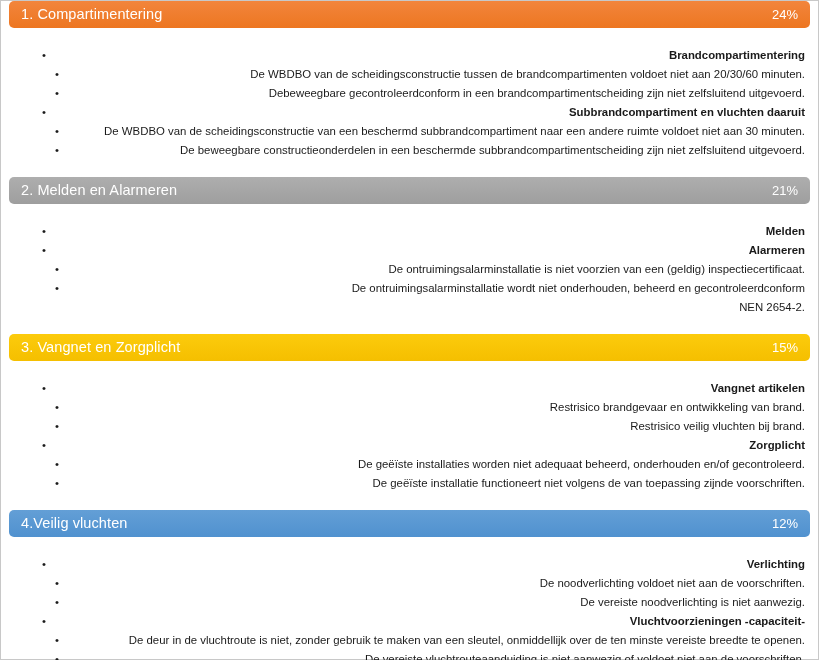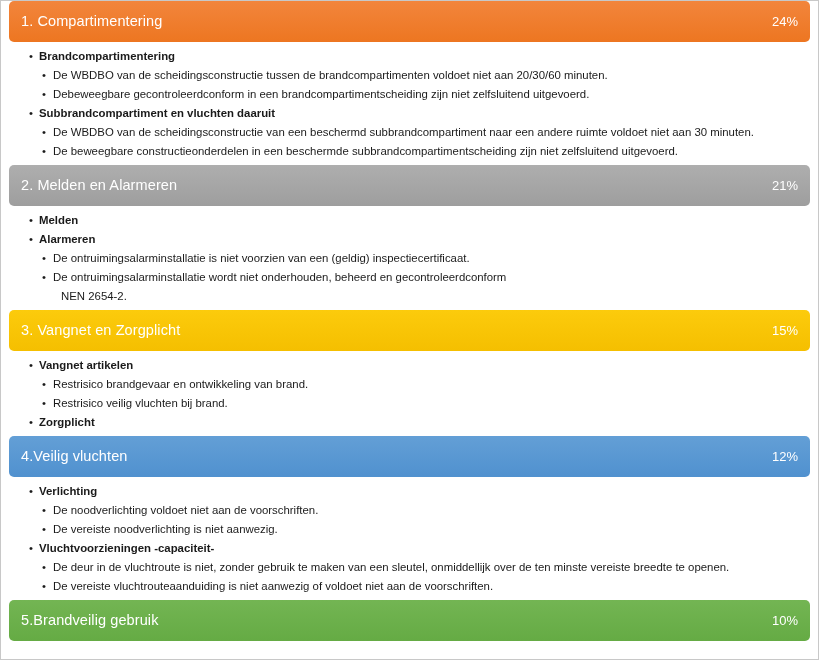--- a/index.html
+++ b/index.html
@@ -21,21 +21,21 @@
     box-sizing: border-box;
     border: 1px solid #c8c8c8;
     background: #ffffff;
   }
   .section {
     position: relative;
   }
   .bar {
     position: relative;
     margin: 0 8px 0 8px;
-    height: 41px;
+    height: 27px;
     border-radius: 5px;
     display: flex;
     align-items: center;
     justify-content: space-between;
     padding: 0 12px 0 12px;
     box-sizing: border-box;
     color: #ffffff;
   }
   .bar-title {
     font-size: 14.5px;
@@ -54,22 +54,23 @@
   .bar.c-gray   { background: linear-gradient(180deg,#aeaeae 0%, #9e9e9e 100%); }
   .bar.c-yellow { background: linear-gradient(180deg,#fccb0c 0%, #f5bf00 100%); text-align: center; }
   .bar.c-blue   { background: linear-gradient(180deg,#639fd6 0%, #5091cf 100%); }
   .bar.c-green  { background: linear-gradient(180deg,#73b553 0%, #65ab44 100%); }
 
   .content {
     padding: 5px 0 4px 0;
   }
   ul.lvl1 {
     list-style: none;
-    margin: 0;
+    margin: 13px;
     padding: 0;
+    text-align: right;
   }
   li.item1 {
     position: relative;
     font-size: 11.4px;
     line-height: 19px;
     padding-left: 38px;
     color: #1a1a1a;
   }
   li.item1 > .txt1 {
     font-weight: bold;
@@ -170,20 +171,24 @@
       <ul class="lvl1">
         <li class="item1">
           <span class="txt1">Vangnet artikelen</span>
           <ul class="lvl2">
             <li class="item2">Restrisico brandgevaar en ontwikkeling van brand.</li>
             <li class="item2">Restrisico veilig vluchten bij brand.</li>
           </ul>
         </li>
         <li class="item1">
           <span class="txt1">Zorgplicht</span>
+          <ul class="lvl2">
+            <li class="item2">De geëïste installaties worden niet adequaat beheerd, onderhouden en/of gecontroleerd.</li>
+            <li class="item2">De geëïste installatie functioneert niet volgens de van toepassing zijnde voorschriften.</li>
+          </ul>
         </li>
       </ul>
     </div>
   </div>
 
   <div class="section">
     <div class="bar c-blue">
       <span class="bar-title">4.Veilig vluchten</span>
       <span class="bar-pct">12%</span>
     </div>

